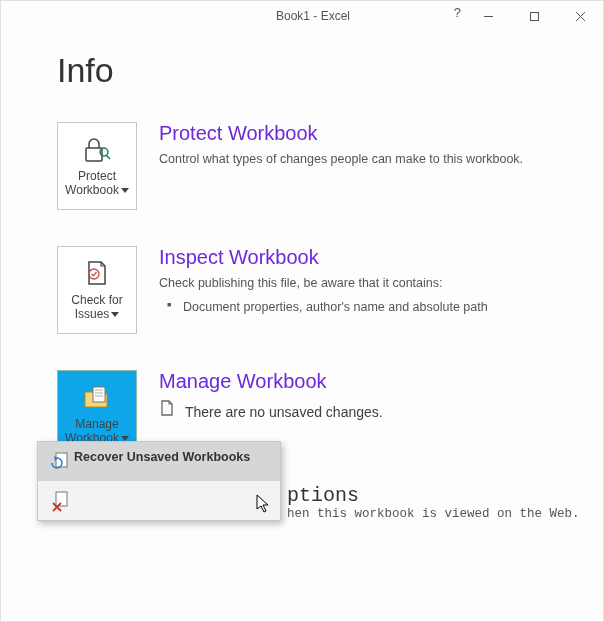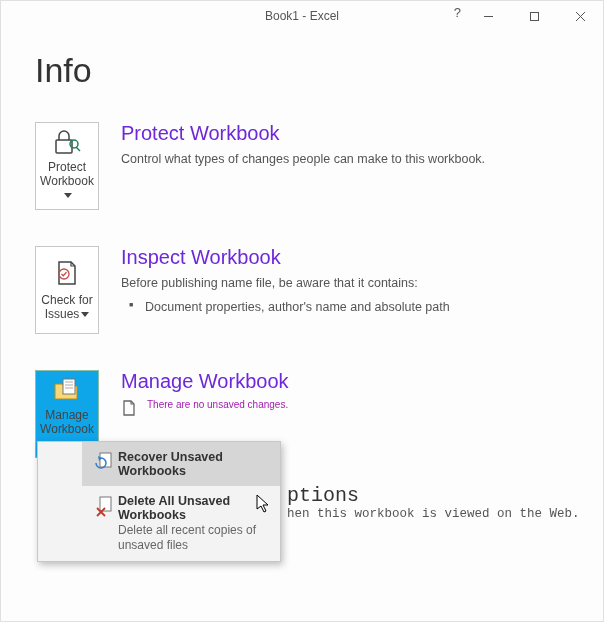--- a/index.html
+++ b/index.html
@@ -10,20 +10,21 @@
     height: 622px;
     overflow: hidden;
     color: #333;
   }
   .window {
     width: 604px;
     height: 622px;
     background: #fdfdfd;
     border: 1px solid #e0e0e0;
     position: relative;
+    padding-left: 22px;
   }
   .titlebar {
     height: 30px;
     display: flex;
     align-items: center;
     justify-content: center;
     position: relative;
     font-size: 12px;
     color: #555;
   }
@@ -60,21 +61,21 @@
     color: #333;
     margin-bottom: 32px;
   }
   .section {
     display: flex;
     align-items: flex-start;
     margin-bottom: 36px;
     position: relative;
   }
   .tile {
-    width: 64px;
+    width: 80px;
     height: 88px;
     border: 1px solid #c7c7c7;
     background: #fff;
     display: flex;
     flex-direction: column;
     align-items: center;
     justify-content: center;
     text-align: center;
     font-size: 12px;
     color: #444;
@@ -131,42 +132,41 @@
     font-size: 7px;
     color: #555;
   }
   .inline-icon {
     display:inline-block;
     vertical-align: middle;
     margin-right: 10px;
   }
   .status-row {
     display:flex;
-    align-items:flex-start;
-    font-size: 10px;
-    color:#a21caf;
+    align-items:flex-end;
+    font-size: 14px;
+    color:#404040;
     margin-top:4px;
   }
 
   
   .menu {
     position: absolute;
     left: 36px;
     top: 440px;
     width: 244px;
     background: #f3f3f3;
     border: 1px solid #c7c7c7;
     box-shadow: 2px 3px 7px rgba(0,0,0,0.25);
     z-index: 10;
   }
   .menu-item {
     display:flex;
     align-items:flex-start;
     padding: 8px 10px 8px 10px;
-    margin-left: 44px;
   }
   .menu-item.hover {
     background: #d6d6d6;
   }
   .menu-item .mi-icon {
     width: 26px;
     flex: 0 0 26px;
     display:flex;
     align-items:flex-start;
     justify-content:center;
@@ -278,21 +278,21 @@
         </div>
         <div>
           <span>Check for</span><br>
           <span>Issues</span><span class="dropdown-caret"><svg width="8" height="6">
                 <polygon points="0,0 8,0 4,5" fill="#444"></polygon>
               </svg></span>
         </div>
       </div>
       <div class="section-body">
         <h2>Inspect Workbook</h2>
-        <p class="desc">Before publishing name file, be aware that it contains:</p>
+        <p class="desc">Check publishing this file, be aware that it contains:</p>
         <ul>
           <li>Document properties, author's name and absolute path</li>
         </ul>
       </div>
     </div>
 
     <div class="section">
       <div class="tile active">
         <div class="tile-icon">
           <svg width="30" height="28" viewBox="0 0 30 28">
@@ -345,24 +345,20 @@
       </div>
     </div>
     <div class="menu-item">
       <div class="mi-icon">
         <svg width="22" height="22" viewBox="0 0 22 22">
           <rect x="6" y="2" width="11" height="14" fill="#fff" stroke="#777" stroke-width="1"></rect>
           <line x1="3" y1="13" x2="11" y2="21" stroke="#c0392b" stroke-width="1.8"></line>
           <line x1="11" y1="13" x2="3" y2="21" stroke="#c0392b" stroke-width="1.8"></line>
         </svg>
       </div>
-      <div class="mi-text">
-        <div class="mi-title">Delete All Unsaved Workbooks</div>
-        <div class="mi-desc">Delete all recent copies of unsaved files</div>
-      </div>
     </div>
   </div>
 
   <div class="cursor">
     <svg width="16" height="20" viewBox="0 0 16 20">
       <path d="M1 1 L1 15 L5 12 L8 18 L10 17 L7 11 L12 11 Z" fill="#fff" stroke="#000" stroke-width="1"></path>
     </svg>
   </div>
 
 </div>

